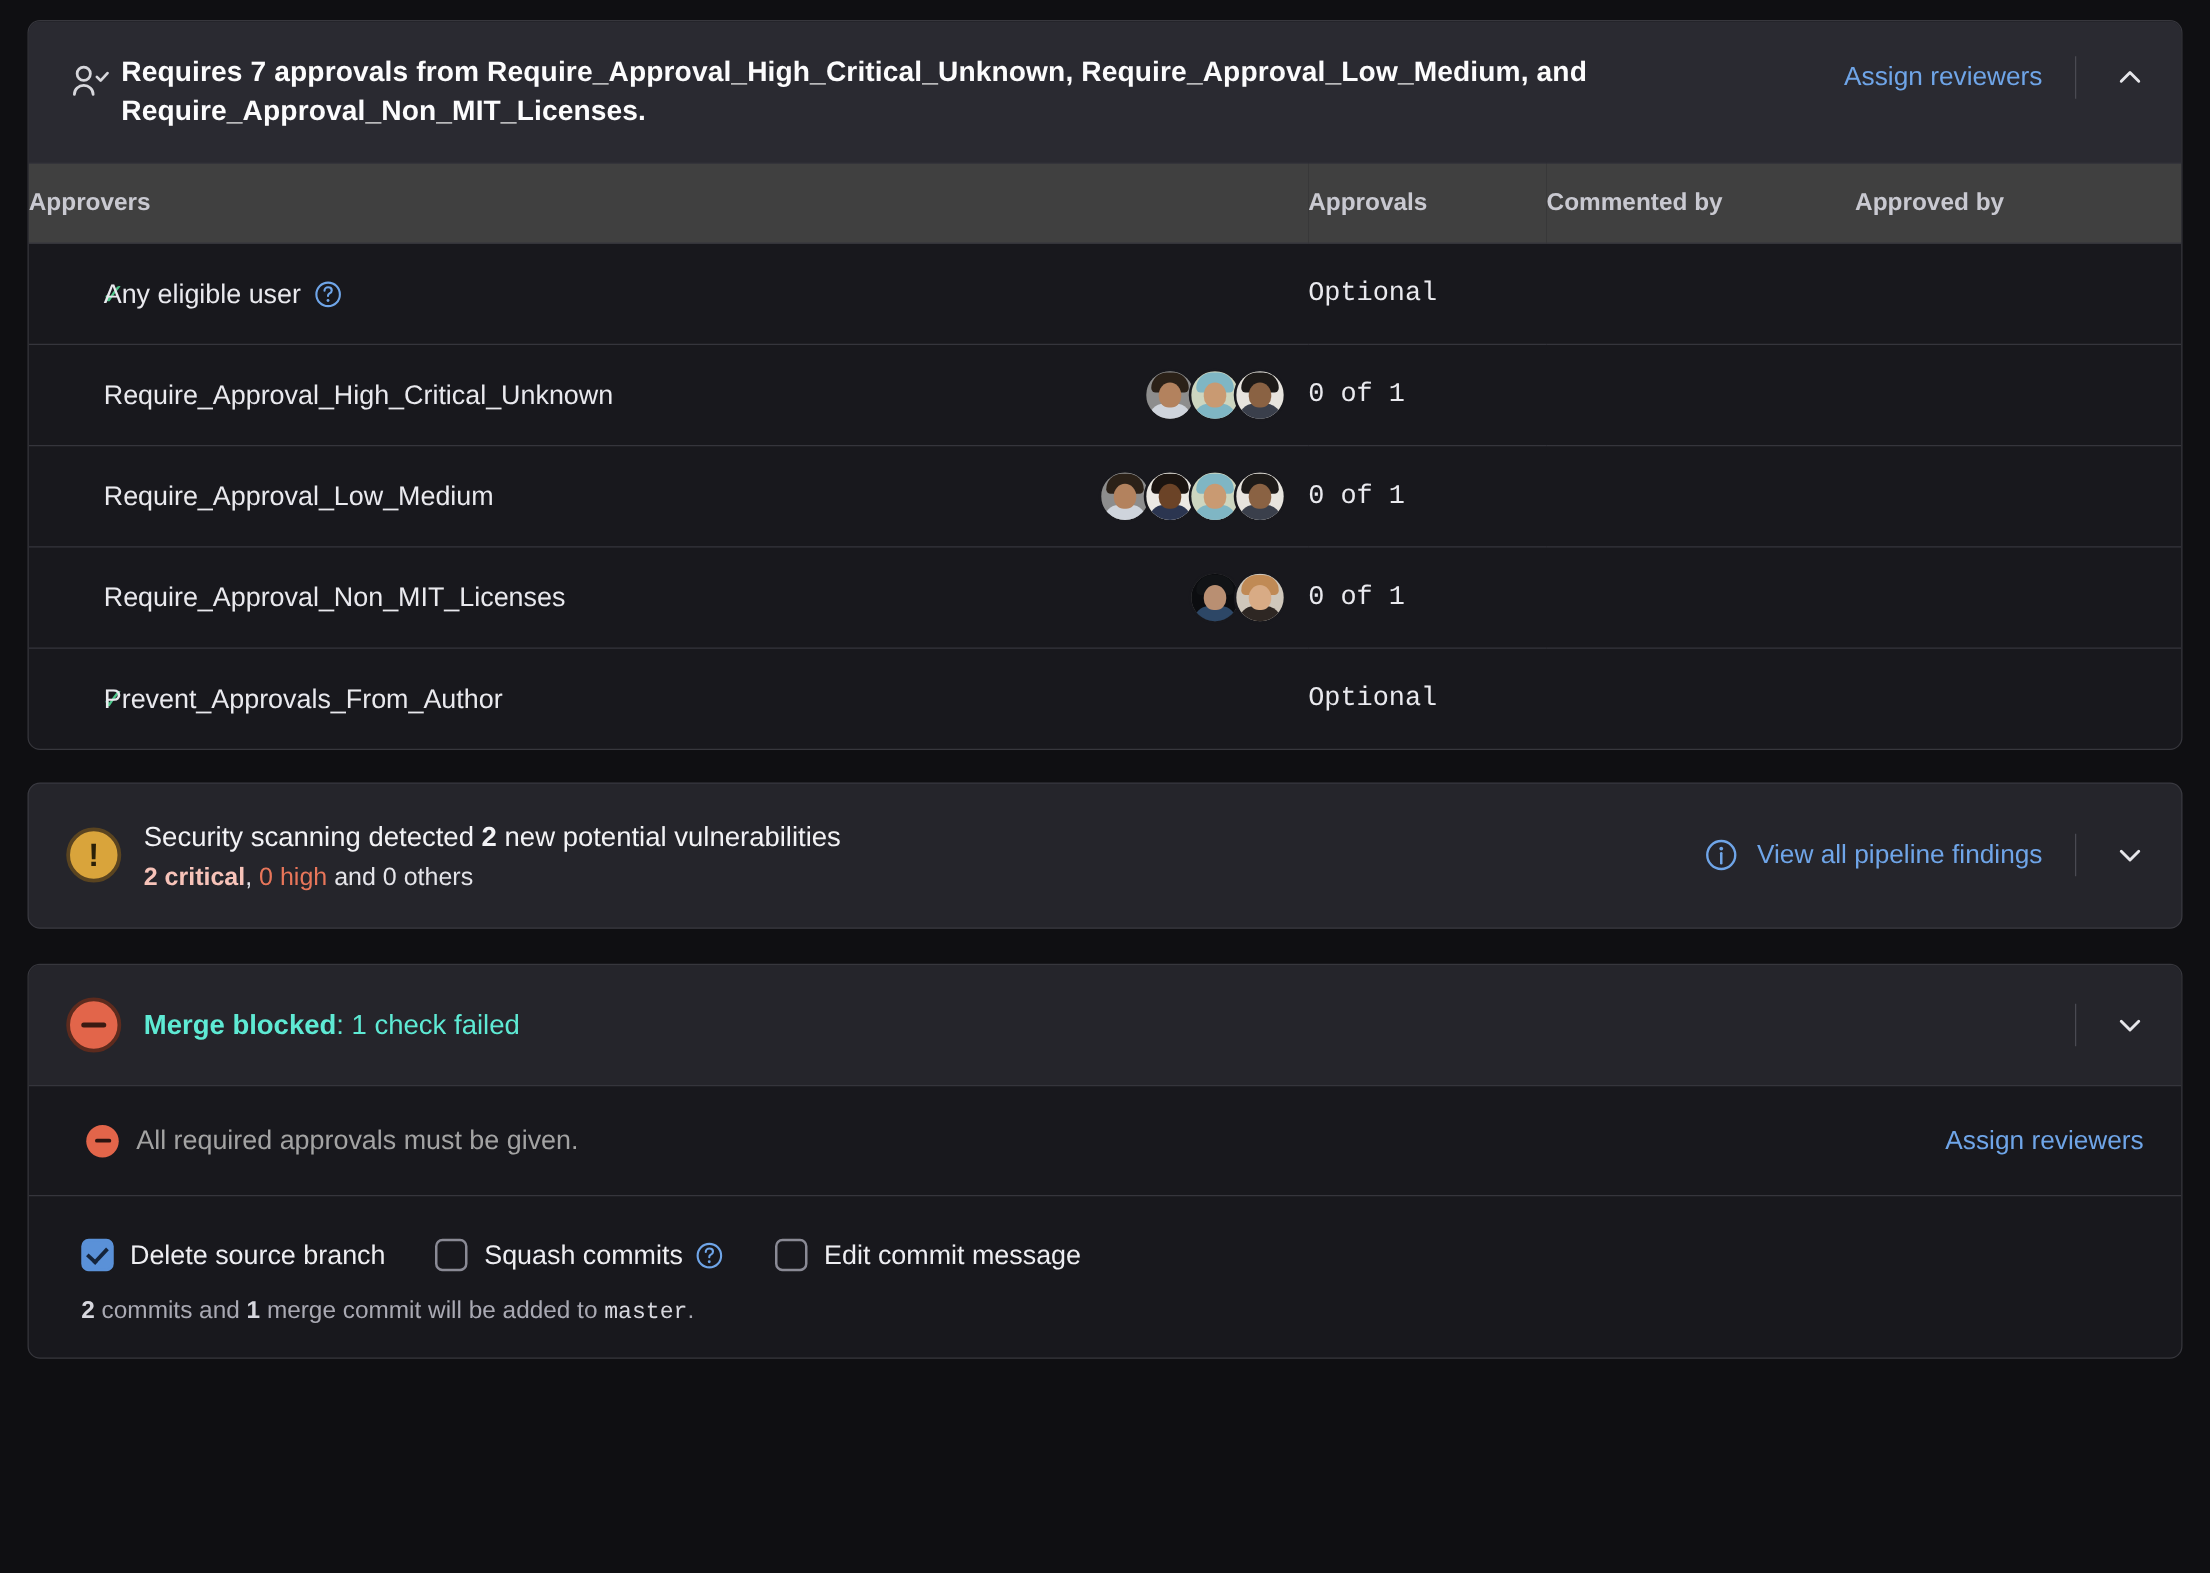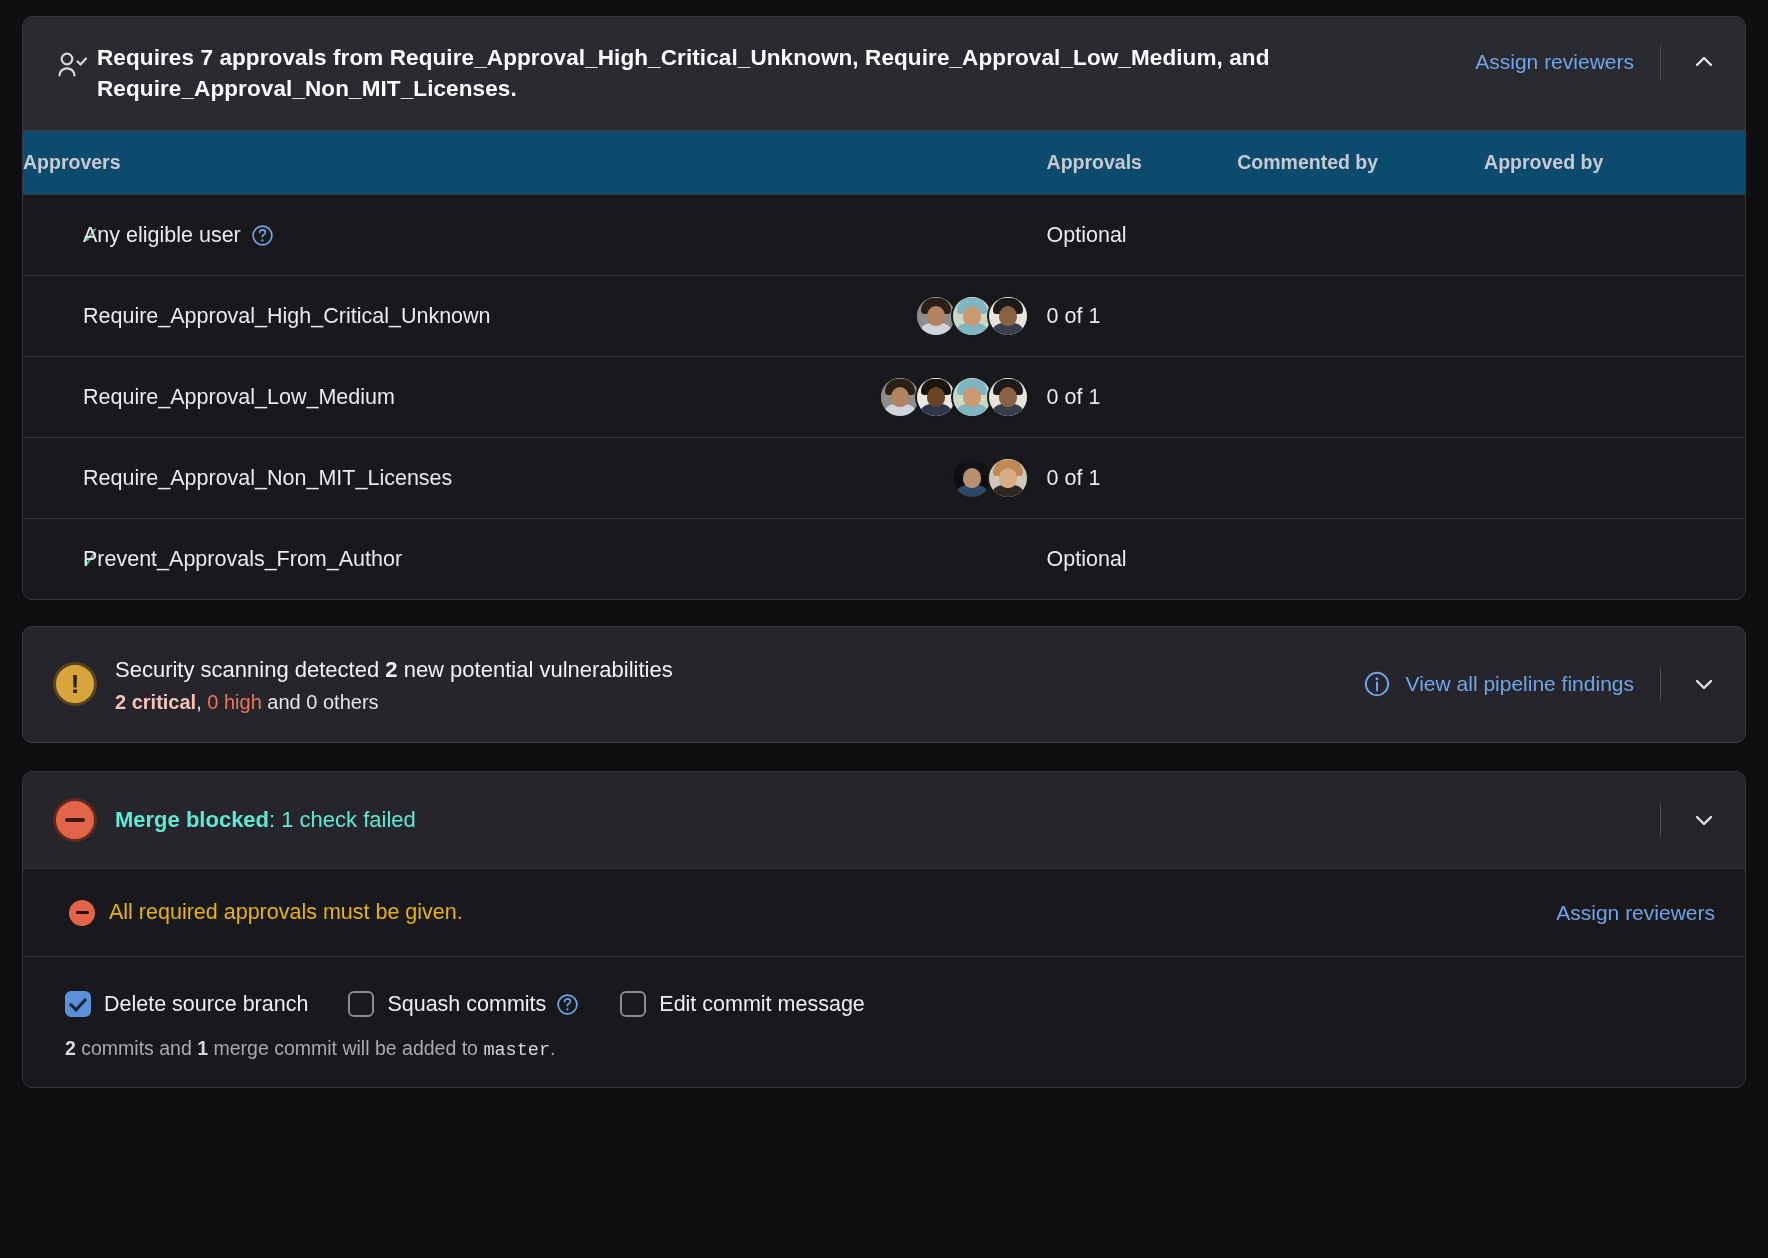--- a/index.html
+++ b/index.html
@@ -74,21 +74,21 @@
     justify-content: center;
     cursor: pointer;
   }
 
   table.approvers {
     width: 100%;
     border-collapse: collapse;
     table-layout: fixed;
   }
   table.approvers th {
-    background: #0c4a6e;
+    background: #404040;
     color: #c9c9d1;
     font-size: 19.5px;
     font-weight: 700;
     text-align: left;
     padding: 20px 0 20px 0;
     border-top: 1px solid #3b3b42;
   }
   th.c-name   { width: 1020px; padding-left: 118px; }
   th.c-apv    { width: 190px; }
   th.c-comm   { width: 246px; }
@@ -145,21 +145,21 @@
     cursor: pointer;
   }
   .av:first-child { margin-left: 0; }
   .av i { position: absolute; display: block; }
   
   .av .bg  { inset: 0; }
   .av .hair{ left:4px; right:4px; top:1px; height:16px; border-radius:14px 14px 4px 4px;}
   .av .face{ left:10px; right:10px; top:9px; height:20px; border-radius:50% 50% 45% 45%;}
   .av .body{ left:2px; right:2px; bottom:-4px; height:16px; border-radius:12px 12px 0 0;}
 
-  td.c-apv { color: #e9e9ee; font-size: 21.5px; }
+  td.c-apv { color: #e9e9ee; font-size: 21.5px; font-family: Liberation Mono, monospace; }
 
   
   .sec-card { margin-top: 26px; background:#25252b; border-color:#3a3a41;}
   .sec-inner {
     display: flex;
     align-items: center;
     padding: 26px 24px 28px 30px;
     min-height: 112px;
   }
   .sec-badge {
@@ -206,21 +206,21 @@
     border-top:1px solid #35353c;
     padding: 26px 30px 26px 46px;
     min-height: 88px;
   }
   .minus-ic {
     flex:0 0 26px; width:26px; height:26px; border-radius:50%;
     background:#e2654a; display:flex; align-items:center; justify-content:center;
     margin-right: 14px;
   }
   .minus-ic em { display:block; width:13px; height:3px; background:#2b1410; border-radius:2px;}
-  .merge-row-text { flex:1 1 auto; color:#eab308; font-size:21.5px; }
+  .merge-row-text { flex:1 1 auto; color:#a3a3a3; font-size:21.5px; }
 
   .merge-body {
     border-top:1px solid #35353c;
     padding: 34px 30px 26px 42px;
   }
   .cbrow { display:flex; align-items:center; gap: 0; }
   .cb-item { display:flex; align-items:center; margin-right: 40px; cursor:pointer; }
   .cbox {
     width: 26px; height: 26px; border-radius: 6px;
     border: 2px solid #8a8a95;

